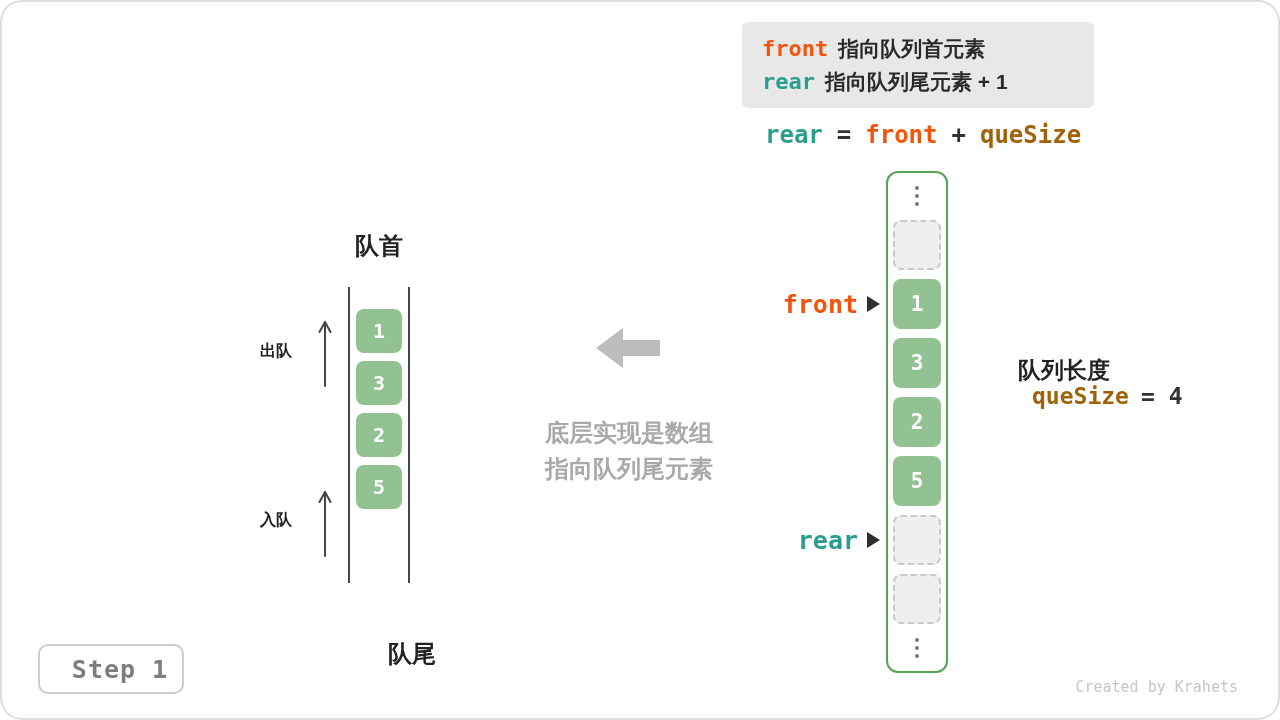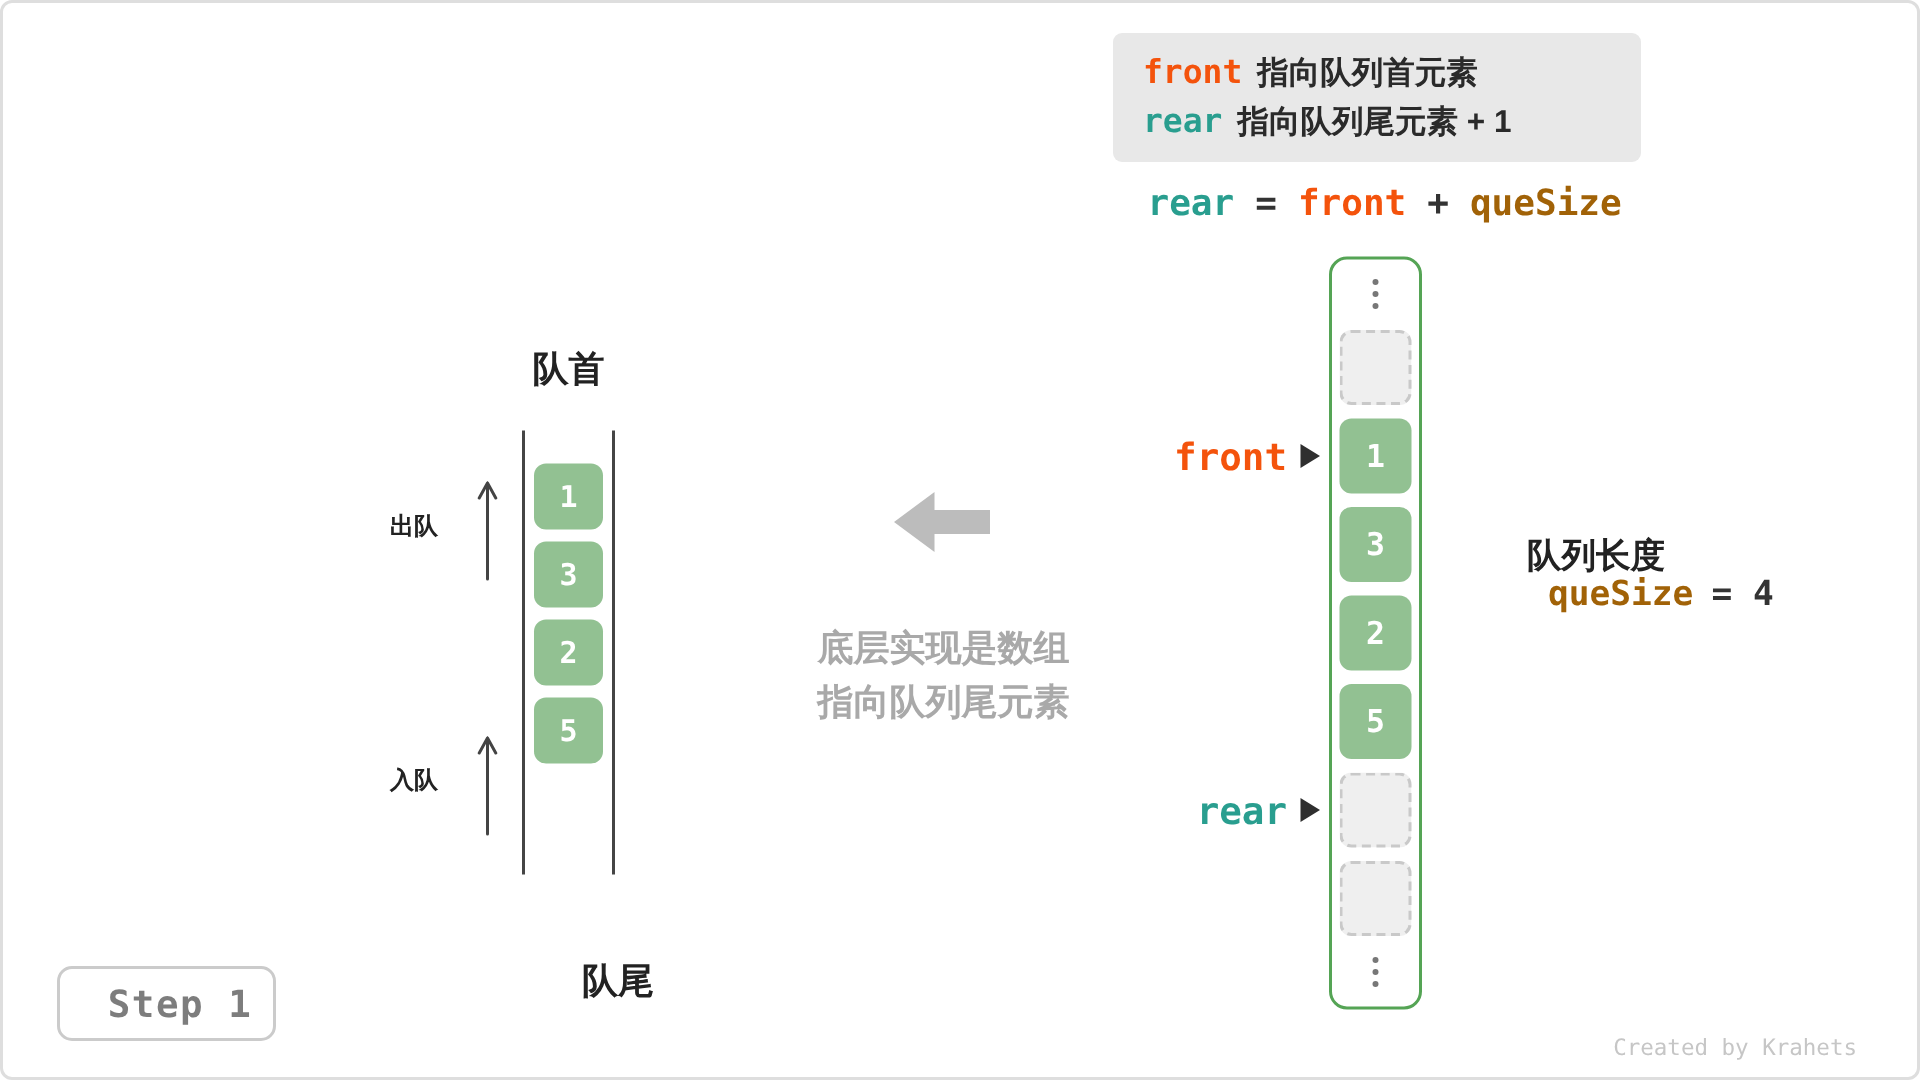--- a/index.html
+++ b/index.html
@@ -1,18 +1,18 @@
 <!DOCTYPE html>
 <html><head>
 <meta charset="utf-8">
 <style>
   * { margin:0; padding:0; box-sizing:border-box; }
   html,body { width:1280px; height:720px; background:#ffffff; font-family:"Liberation Sans",sans-serif; }
   .canvas { position:absolute; left:0; top:0; width:1280px; height:720px; background:#ffffff;
-            border:2px solid #dedede; border-radius:8px; overflow:hidden; }
+            border:2px solid #dedede; border-radius:22px; overflow:hidden; }
   .mono { font-family:"DejaVu Sans Mono",monospace; font-weight:bold; }
 
   
   .c-front { color:#f4530c; }
   .c-rear  { color:#299e8f; }
   .c-size  { color:#a16207; }
   .c-dark  { color:#333333; }
 
   
   .legend { position:absolute; left:740px; top:20px; width:352px; height:86px;
@@ -61,21 +61,21 @@
   .info-row { position:absolute; left:1030px; top:381px; display:flex; gap:12px; align-items:center;
               font-size:23px; white-space:nowrap; }
 
   
   .step-badge { position:absolute; left:36px; top:642px; width:146px; height:50px; background:#ffffff;
                 border:2px solid #cbcbcb; border-radius:10px; display:flex; align-items:center;
                 justify-content:center; font-family:"DejaVu Sans Mono",monospace; font-weight:bold;
                 font-size:25px; color:#7d7d7d; letter-spacing:1px;padding-left:18px; }
 
   .credit { position:absolute; right:40px; top:676px; font-family:"DejaVu Sans Mono",monospace;
-            font-size:15px; color:#c6c6c6;margin-top:11px; }
+            font-size:15px; color:#c6c6c6; }
 </style>
 </head>
 <body>
 
 <div class="canvas">
 
   <div class="legend">
     <div class="legend-line">
       <span class="mono c-front">front</span><span>指向队列首元素</span>
     </div>

